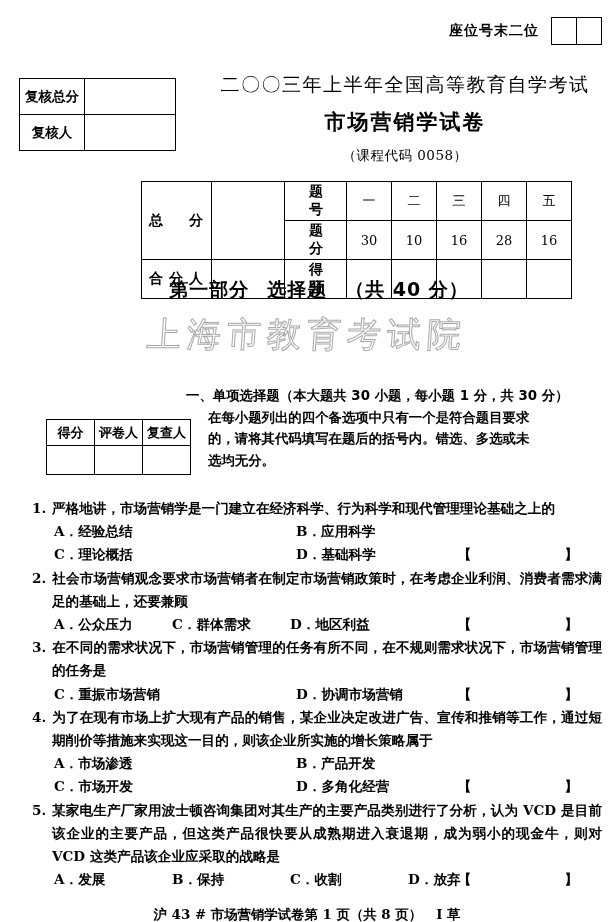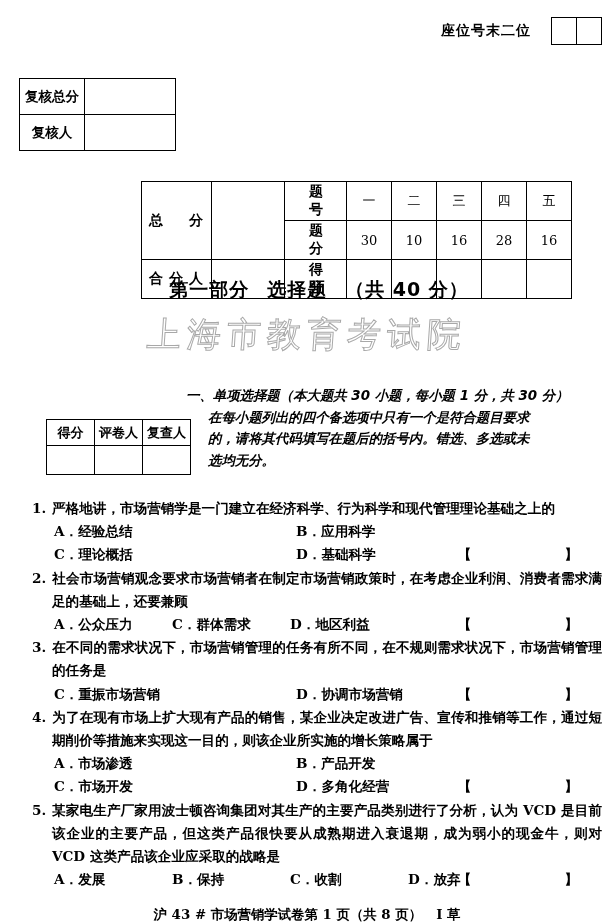--- a/index.html
+++ b/index.html
@@ -11,21 +11,21 @@
     color:#000;
     position:relative;
     overflow:hidden;
     -webkit-font-smoothing:none;
   }
   .page{position:relative;width:614px;height:922px;}
 
   
   .seat-row{
     position:absolute;top:17px;right:12px;
-    display:flex;align-items:center;gap:20px;
+    display:flex;align-items:center;gap:12px;
   }
   .seat-label{
     font-size:14px;font-weight:bold;letter-spacing:1px;
     font-family:"DejaVu Sans","Liberation Sans",sans-serif;
   }
   .seat-boxes{display:flex;border:1.6px solid #000;}
   .seat-cell{width:24px;height:26px;}
   .seat-cell + .seat-cell{border-left:1.6px solid #000;}
 
   
@@ -111,21 +111,20 @@
     font-weight:bold;
   }
   .grade-box td.blank{height:26px;}
 
   
   .instruction{
     position:absolute;left:186px;top:385px;width:412px;
     font-size:13.4px;line-height:21.5px;font-weight:bold;
     font-family:"DejaVu Sans","Liberation Sans",sans-serif;
     text-align:justify;
-    font-style:italic;
   }
   .instruction .ind{display:block;text-indent:22px;}
   .instruction .first{display:block;text-indent:0;}
 
   
   .questions{
     position:absolute;left:32px;top:497px;width:570px;
     font-size:13.6px;line-height:23.2px;
     font-family:"DejaVu Serif","Liberation Serif",serif;
     font-weight:bold;
@@ -179,20 +178,25 @@
       <td class="lab">复核总分</td>
       <td></td>
     </tr>
     <tr>
       <td class="lab">复核人</td>
       <td></td>
     </tr>
   </tbody>
     </table>
 
+  <div class="title-block">
+    <div class="t-line1">二〇〇三年上半年全国高等教育自学考试</div>
+    <div class="t-line2">市场营销学试卷</div>
+    <div class="t-line3">（课程代码 0058）</div>
+  </div>
 
   <table class="score-table">
     <tbody>
         <tr>
       <td class="wide-lab" rowspan="2">总　分</td>
       <td class="wide-blank" rowspan="2"></td>
       <td class="row-lab">题　号</td>
       <td class="num">一</td>
       <td class="num">二</td>
       <td class="num">三</td>

